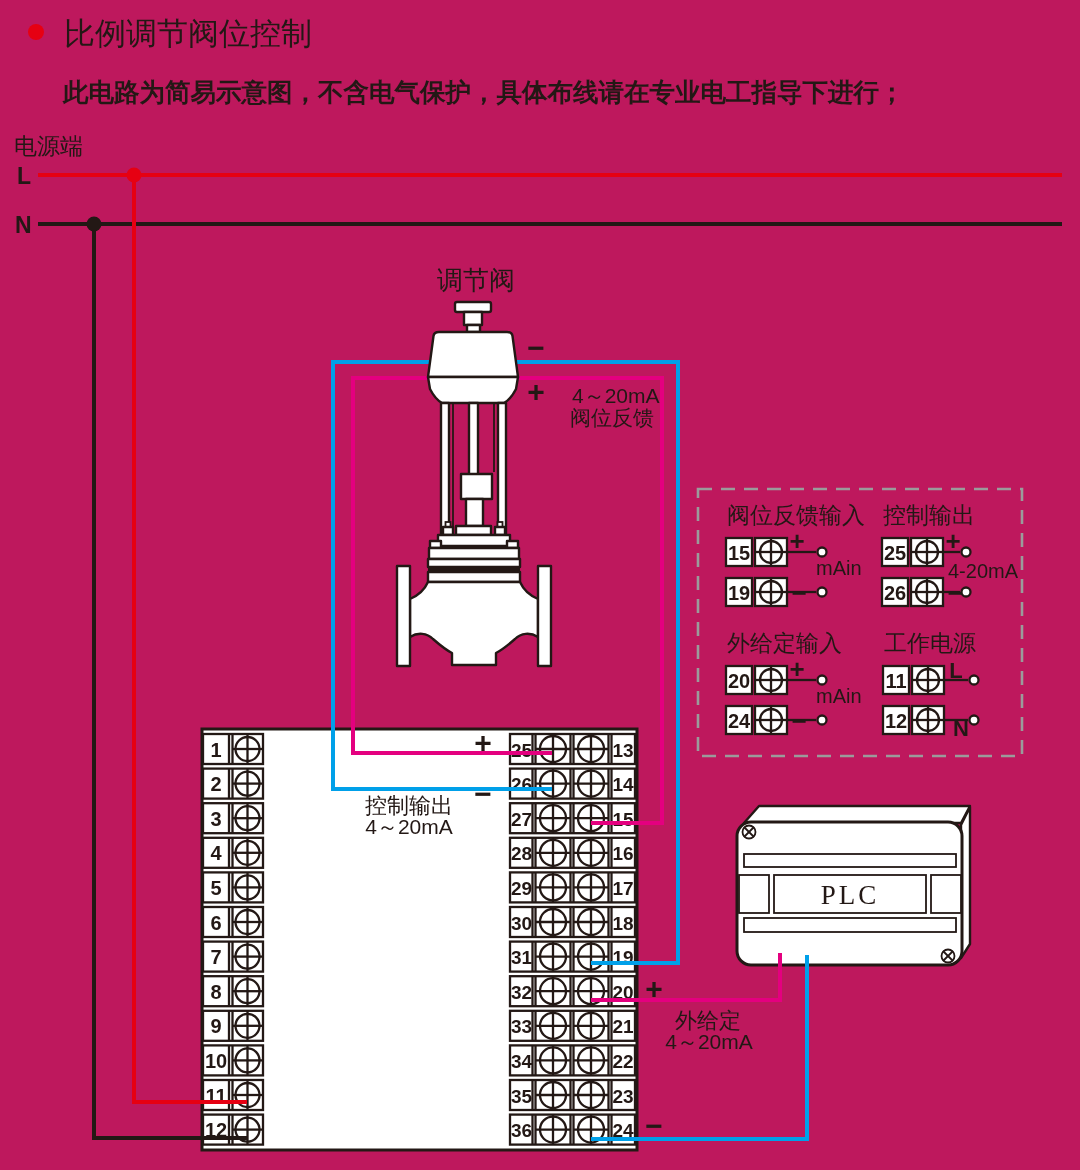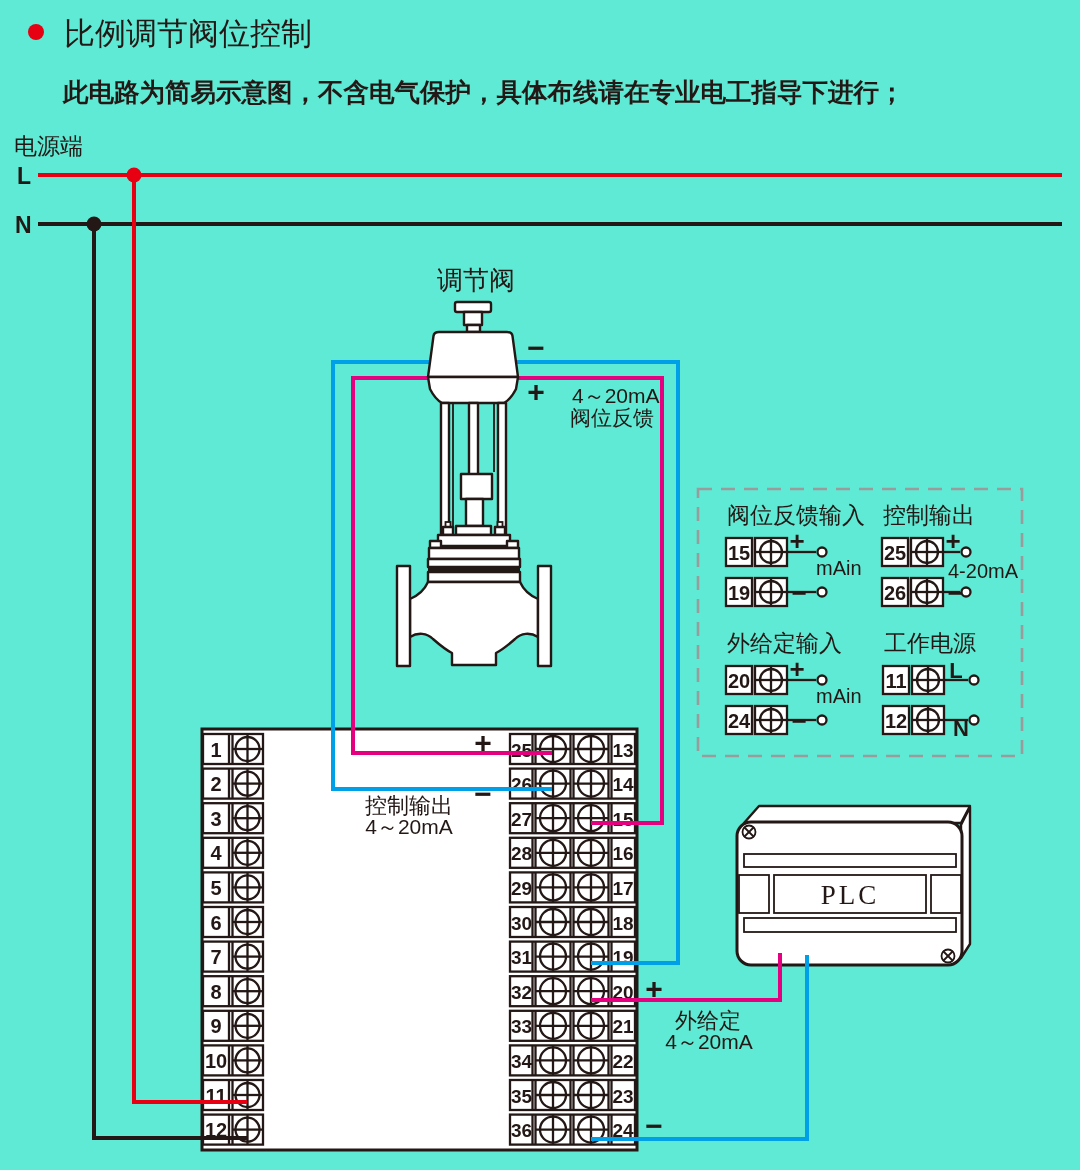--- a/index.html
+++ b/index.html
@@ -1,16 +1,16 @@
 <!DOCTYPE html>
 <html style="--line: #231815; --red: #e60012; --magenta: #e4007f; --cyan: #00a0e9; --dash_gray: #9b9b9b;"><head>
 <meta charset="utf-8">
 <style>
   html,body{margin:0;padding:0;background:#ffffff;}
-  #stage{position:relative;width:1080px;height:1170px;background:#5eead4;overflow:hidden;
+  #stage{position:relative;width:1080px;height:1170px;background:#be185d;overflow:hidden;
          font-family:"Liberation Sans","DejaVu Sans",sans-serif;}
   svg{position:absolute;left:0;top:0;}
   svg text{font-family:"Liberation Sans","DejaVu Sans",sans-serif;fill:var(--line);}
   .cell{fill:#fff;stroke:var(--line);stroke-width:2.3;}
   .ln{fill:none;stroke:var(--line);stroke-width:2.3;}
   .outline{fill:#fff;stroke:var(--line);stroke-width:3;}
   .shape{fill:#fff;stroke:var(--line);stroke-width:2.4;stroke-linejoin:round;}
   .thin{fill:#fff;stroke:var(--line);stroke-width:1.8;}
   .darkfill{fill:var(--line);stroke:none;}
   .wire{fill:none;stroke-width:4;stroke-linejoin:miter;}

